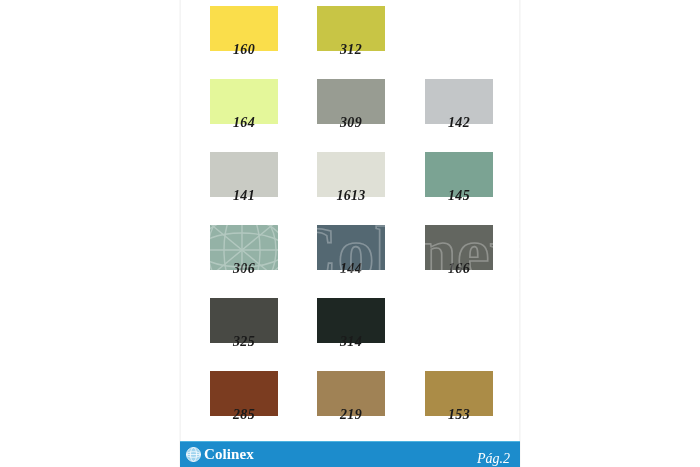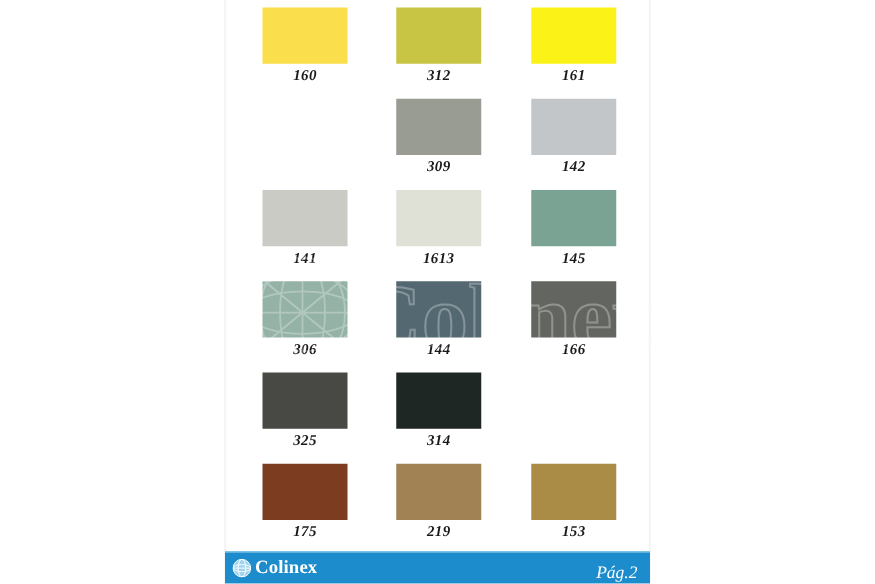--- a/index.html
+++ b/index.html
@@ -84,27 +84,27 @@
   .swatch-chip {
     position: absolute;
     left: 16px;
     top: 6px;
     width: 68px;
     height: 45px;
   }
   .swatch-label {
     position: absolute;
     left: 0;
-    top: 53px;
+    top: 42px;
     width: 100px;
     text-align: center;
     font-family: "Liberation Serif", serif;
     font-style: italic;
     font-weight: bold;
-    font-size: 12px;
+    font-size: 14px;
     color: #1a1a1a;
     letter-spacing: 0.3px;
   }
 
   
   .footer-bar {
     position: absolute;
     left: 0;
     bottom: 0;
     width: 340px;
@@ -188,27 +188,27 @@
 
       <div class="swatch-row" style="top:0px;">
         <div class="swatch-cell" style="left:14px;">
           <div class="swatch-chip" style="background-color: rgb(250, 222, 75);"></div>
           <div class="swatch-label">160</div>
         </div>
         <div class="swatch-cell" style="left:121px;">
           <div class="swatch-chip" style="background-color: rgb(200, 197, 69);"></div>
           <div class="swatch-label">312</div>
         </div>
-        <div class="swatch-cell" style="left:229px;">
-          <div class="swatch-chip" style="background-color: rgb(251, 242, 24);"></div>
-          <div class="swatch-label">161</div>
-        </div>
       </div>
 
       <div class="swatch-row" style="top:73px;">
+        <div class="swatch-cell" style="left:14px;">
+          <div class="swatch-chip" style="background-color: rgb(228, 247, 154);"></div>
+          <div class="swatch-label">164</div>
+        </div>
         <div class="swatch-cell" style="left:121px;">
           <div class="swatch-chip" style="background-color: rgb(152, 156, 146);"></div>
           <div class="swatch-label">309</div>
         </div>
         <div class="swatch-cell" style="left:229px;">
           <div class="swatch-chip" style="background-color: rgb(195, 198, 200);"></div>
           <div class="swatch-label">142</div>
         </div>
       </div>
 
@@ -249,21 +249,21 @@
         </div>
         <div class="swatch-cell" style="left:121px;">
           <div class="swatch-chip" style="background-color: rgb(30, 39, 35);"></div>
           <div class="swatch-label">314</div>
         </div>
       </div>
 
       <div class="swatch-row" style="top:365px;">
         <div class="swatch-cell" style="left:14px;">
           <div class="swatch-chip" style="background-color: rgb(123, 60, 32);"></div>
-          <div class="swatch-label">175</div>
+          <div class="swatch-label">285</div>
         </div>
         <div class="swatch-cell" style="left:121px;">
           <div class="swatch-chip" style="background-color: rgb(160, 130, 85);"></div>
           <div class="swatch-label">219</div>
         </div>
         <div class="swatch-cell" style="left:229px;">
           <div class="swatch-chip" style="background-color: rgb(171, 140, 71);"></div>
           <div class="swatch-label">153</div>
         </div>
       </div>

